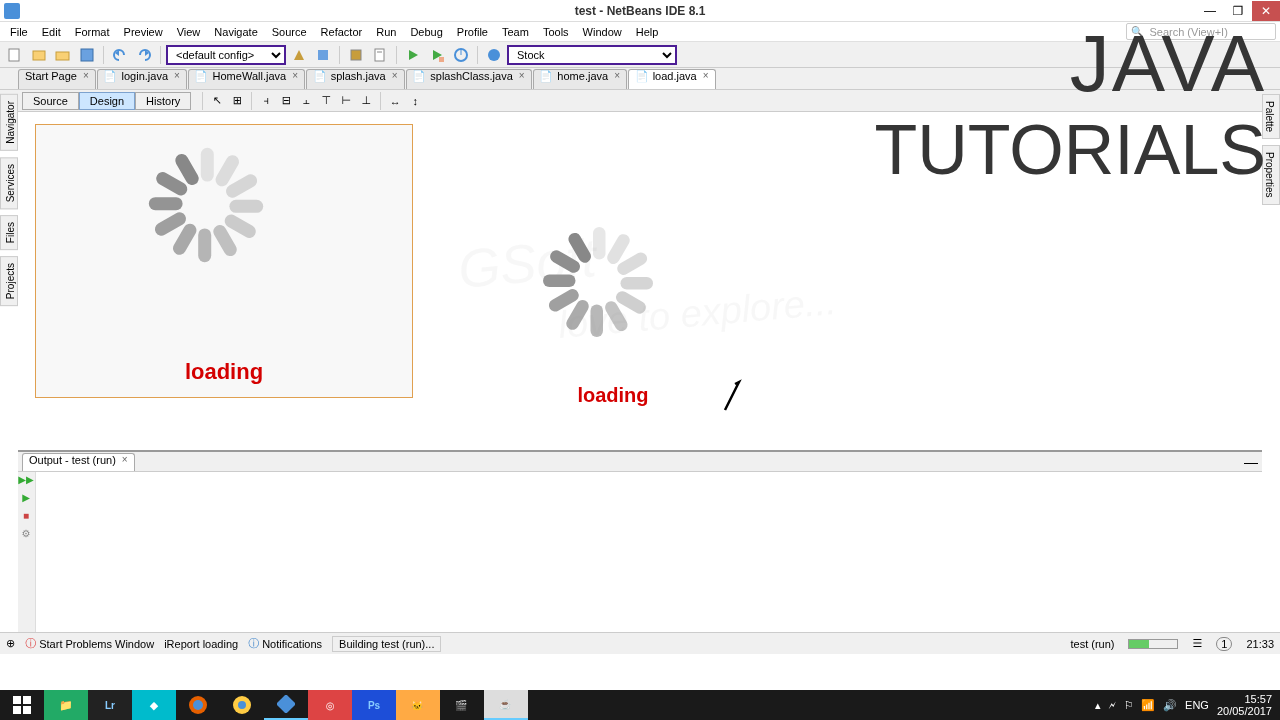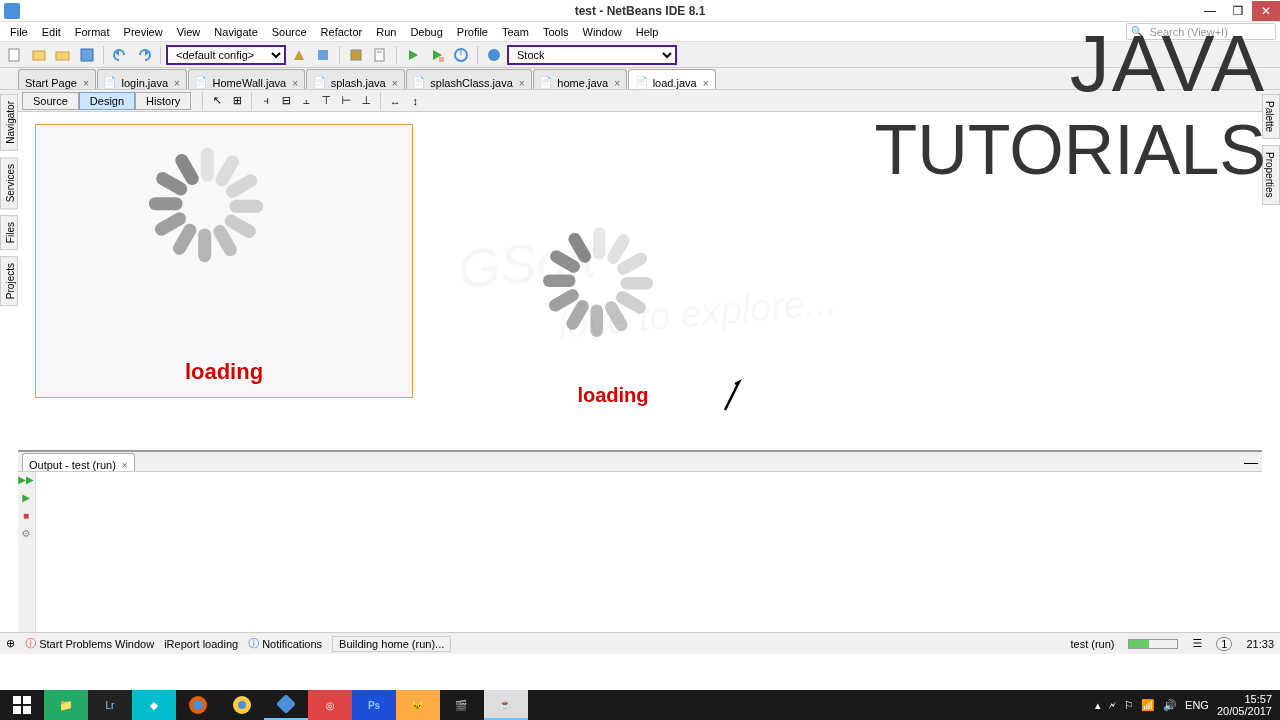--- a/index.html
+++ b/index.html
@@ -11,21 +11,21 @@
 .titlebar .win-controls div{width:28px;height:20px;display:flex;align-items:center;justify-content:center;font-size:12px;}
 .titlebar .win-controls .close{background:#c75050;color:#fff;}
 .menubar{height:20px;background:#fff;display:flex;align-items:center;padding:0 4px;gap:2px;border-bottom:1px solid #e0e0e0;position:relative;}
 .menubar span{padding:2px 6px;cursor:default;}
 .search-box{position:absolute;right:4px;top:1px;width:150px;height:17px;border:1px solid #ccc;border-radius:2px;display:flex;align-items:center;padding:0 4px;color:#999;font-size:10px;background:#fff;}
 .toolbar{height:26px;background:#f0f0f0;border-bottom:1px solid #ccc;display:flex;align-items:center;padding:0 4px;gap:2px;}
 .tb-btn{width:22px;height:22px;border:1px solid transparent;border-radius:2px;display:flex;align-items:center;justify-content:center;cursor:pointer;}
 .tb-sep{width:1px;height:18px;background:#ccc;margin:0 3px;}
 .config-select{height:20px;border:2px solid #4c1d95;padding:0 4px;font-size:11px;width:120px;background:#fff;}
 .tabbar{height:22px;background:#f0f0f0;border-bottom:1px solid #ccc;display:flex;align-items:flex-end;padding-left:18px;}
-.tab{height:20px;background:#e8e8e8;border:1px solid #aaa;border-bottom:none;border-radius:3px 3px 0 0;display:flex;align-items:flex-end;padding:0 6px;margin-right:1px;gap:4px;cursor:default;font-size:11px;}
+.tab{height:20px;background:#e8e8e8;border:1px solid #aaa;border-bottom:none;border-radius:3px 3px 0 0;display:flex;align-items:flex-start;padding:0 6px;margin-right:1px;gap:4px;cursor:default;font-size:11px;}
 .tab.active{background:#fff;}
 .tab .close-x{font-size:10px;color:#666;cursor:pointer;margin-left:2px;}
 .subtabbar{height:22px;background:#f0f0f0;border-bottom:1px solid #ccc;display:flex;align-items:center;padding-left:22px;gap:0;}
 .subtab{height:18px;padding:2px 10px;border:1px solid #aaa;font-size:11px;cursor:pointer;background:#f0f0f0;}
 .subtab.active{background:#cde6ff;border-color:#7da2ce;}
 .designer-tb{display:flex;gap:2px;margin-left:8px;}
 .designer-tb .tb-btn{width:18px;height:18px;}
 .sidebars-left{position:absolute;left:0;top:90px;width:18px;display:flex;flex-direction:column;gap:6px;padding-top:4px;}
 .sidebars-right{position:absolute;right:0;top:90px;width:18px;display:flex;flex-direction:column;gap:6px;padding-top:4px;}
 .side-tab{writing-mode:vertical-lr;transform:rotate(180deg);font-size:10px;background:#f0f0f0;border:1px solid #ccc;padding:6px 1px;cursor:pointer;text-align:center;}
@@ -329,21 +329,21 @@
   <div class="sb-item">⊕</div>
   <div class="sb-item">
       <span style="color:#d44">ⓘ</span>
       <span>Start Problems Window</span>
     </div>
   <div class="sb-item">iReport loading</div>
   <div class="sb-item">
       <span style="color:#48c">ⓘ</span>
       <span>Notifications</span>
     </div>
-  <div class="sb-item" style="border:1px solid #ccc;padding:1px 6px;">Building home (run)...</div>
+  <div class="sb-item" style="border:1px solid #ccc;padding:1px 6px;">Building test (run)...</div>
   <div class="sb-right">
     <span>test (run)</span>
     <div class="progress">
         <div class="fill"></div>
       </div>
     <span>☰</span>
     <span style="border:1px solid #888;border-radius:8px;padding:0 4px;">1</span>
     <span>21:33</span>
   </div>
 </div>
@@ -353,21 +353,21 @@
       <svg width="18" height="18">
         <rect x="0" y="0" width="8" height="8" fill="#fff"></rect>
         <rect x="10" y="0" width="8" height="8" fill="#fff"></rect>
         <rect x="0" y="10" width="8" height="8" fill="#fff"></rect>
         <rect x="10" y="10" width="8" height="8" fill="#fff"></rect>
       </svg>
     </div>
   <div class="tb-app" style="background:#2a6">
       <span>📁</span>
     </div>
-  <div class="tb-app" style="background:#222;color:#8cf;font-weight:normal">Lr</div>
+  <div class="tb-app" style="background:#222;color:#8cf;font-weight:bold">Lr</div>
   <div class="tb-app" style="background:#0bc">
       <span>◆</span>
     </div>
   <div class="tb-app">
       <svg width="20" height="20">
         <circle cx="10" cy="10" r="9" fill="#e66000"></circle>
         <circle cx="10" cy="10" r="5" fill="#4a90d9"></circle>
       </svg>
     </div>
   <div class="tb-app">

